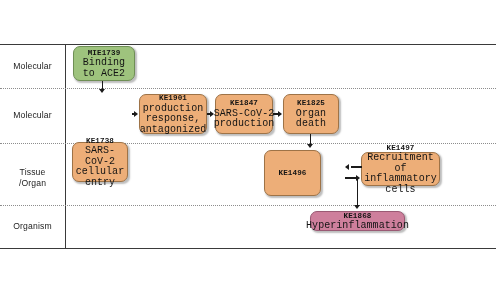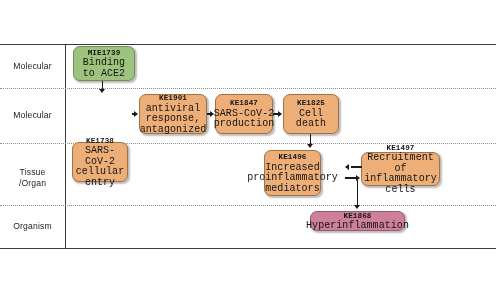--- a/index.html
+++ b/index.html
@@ -151,40 +151,37 @@
   </div>
 
   <div class="node ke" style="left:72px; top:94px; width:56px; height:40px;margin-top:48px;">
     <div class="node-id">KE1738</div>
     <div class="node-title">SARS-CoV-2
 cellular entry</div>
   </div>
 
   <div class="node ke" style="left:139px; top:94px; width:68px; height:40px;">
     <div class="node-id">KE1901</div>
-    <div class="node-title">antiviral response,
+    <div class="node-title">production response,
 antagonized</div>
   </div>
 
   <div class="node ke" style="left:215px; top:94px; width:58px; height:40px;align-items:center;">
     <div class="node-id">KE1847</div>
     <div class="node-title">SARS-CoV-2
 production</div>
   </div>
 
   <div class="node ke" style="left:283px; top:94px; width:56px; height:40px;">
     <div class="node-id">KE1825</div>
-    <div class="node-title">Cell death</div>
+    <div class="node-title">Organ death</div>
   </div>
 
   <div class="node ke" style="left:264px; top:150px; width:57px; height:46px;">
     <div class="node-id">KE1496</div>
-    <div class="node-title">Increased
-proinflammatory
-mediators</div>
   </div>
 
   <div class="node ke" style="left:361px; top:152px; width:79px; height:34px;">
     <div class="node-id">KE1497</div>
     <div class="node-title">Recruitment of
 inflammatory cells</div>
   </div>
 
   <div class="node ao" style="left:310px; top:211px; width:95px; height:20px;">
     <div class="node-id">KE1868</div>

